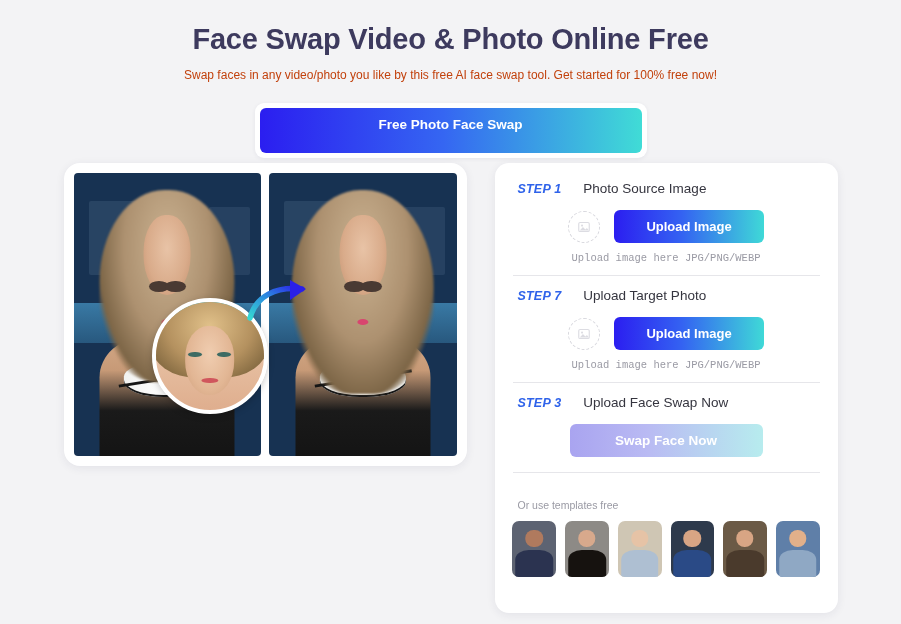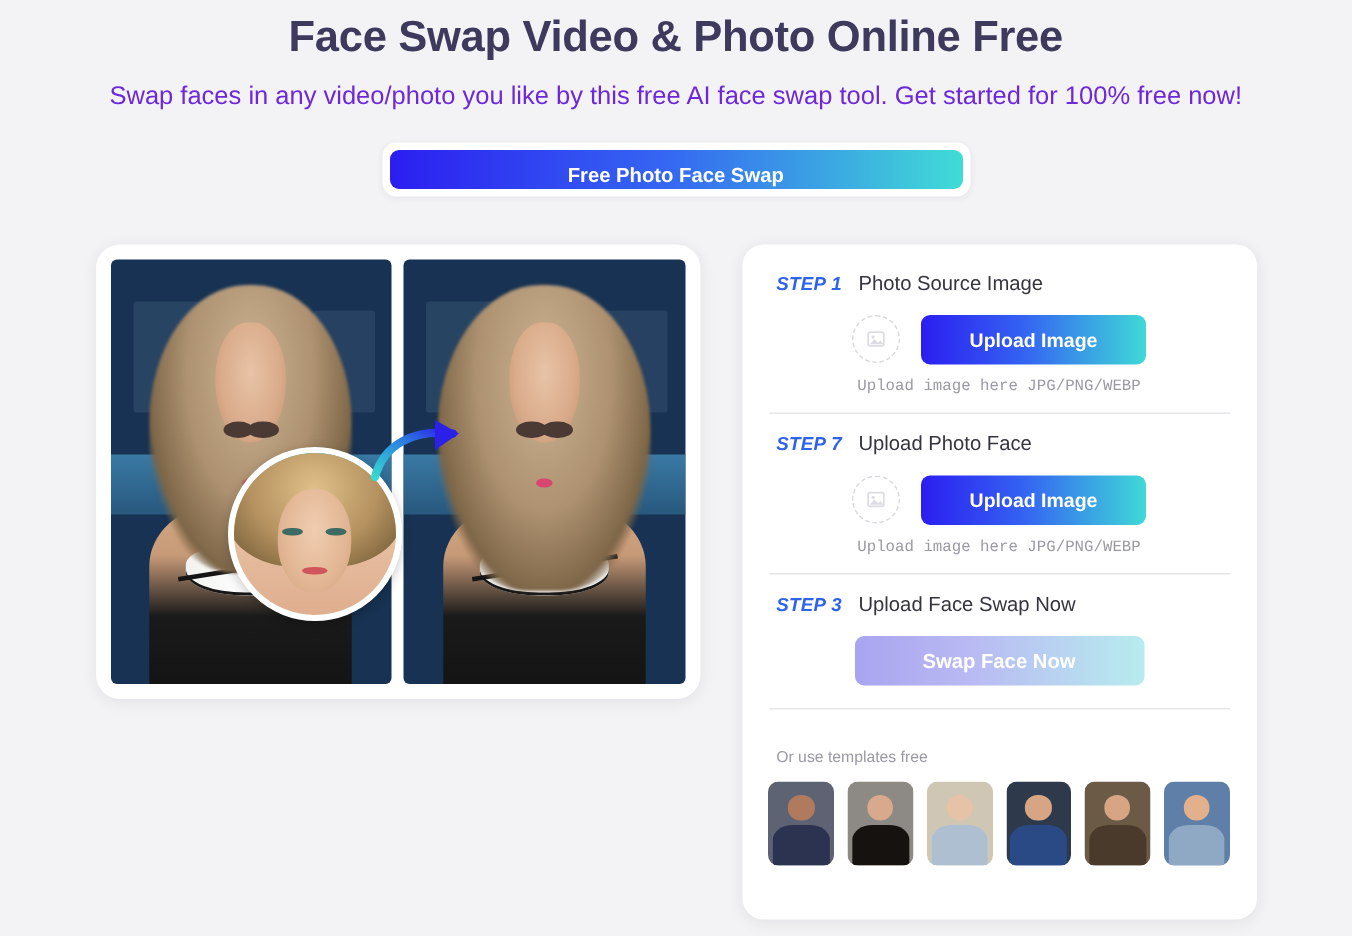--- a/index.html
+++ b/index.html
@@ -11,42 +11,42 @@
   }
   .page { position: relative; width: 901px; height: 624px; }
 
   
   .hero-title {
     text-align: center;
     font-size: 29px;
     font-weight: bold;
     color: #3d3a5e;
     letter-spacing: -0.2px;
-    padding-top: 9px;
+    padding-top: 23px;
   }
   .hero-sub {
     text-align: center;
-    font-size: 17px;
-    color: #6d28d9;
+    font-size: 12px;
+    color: #c2410c;
     padding-top: 12px;
   }
 
   
   .tabs-wrap { display: flex; justify-content: center; margin-top: 21px; }
   .tabs {
     display: flex;
     background: #ffffff;
     border-radius: 9px;
     padding: 5px;
     box-shadow: 0 1px 4px rgba(40,40,80,.07);
     width: 392px;
   }
   .tab {
     flex: 1;
-    height: 26px;
+    height: 45px;
     line-height: 34px;
     text-align: center;
     font-size: 13.5px;
     border-radius: 6px;
     color: #4a4a55;
     cursor: pointer;
     user-select: none;
   }
   .tab.active {
     background: linear-gradient(90deg, #2b1ef0 0%, #3566f2 48%, #40dcd6 100%);
@@ -191,28 +191,28 @@
   
   .steps-card {
     width: 343px;
     height: 450px;
     background: #ffffff;
     border-radius: 14px;
     box-shadow: 0 2px 10px rgba(40,40,80,.08);
     padding: 18px 18px 0 18px;
   }
   .step { padding-bottom: 12px; }
-  .step-head { display: flex; align-items: baseline; gap: 11px; padding-left: 5px; }
+  .step-head { display: flex; align-items: baseline; gap: 22px; padding-left: 5px; }
   .step-num {
     font-size: 12.5px; font-weight: bold; font-style: italic;
     color: #2f63ea; letter-spacing: .2px;
   }
   .step-title { font-size: 13.5px; color: #35353f; }
   .step-body {
-    display: flex; align-items: flex-start; justify-content: center;
+    display: flex; align-items: center; justify-content: center;
     gap: 14px; margin-top: 14px;
   }
   .drop-circle {
     width: 32px; height: 32px; border-radius: 50%;
     border: 1.5px dashed #d8d8de;
     display: flex; align-items: center; justify-content: center;
     flex: none;
   }
   .upload-btn {
     width: 150px; height: 33px;
@@ -360,21 +360,21 @@
           </div>
           <button class="upload-btn">Upload Image</button>
         </div>
         <div class="hint">Upload image here JPG/PNG/WEBP</div>
         <div class="divider"></div>
       </div>
 
       <div class="step">
         <div class="step-head">
           <span class="step-num">STEP 7</span>
-          <span class="step-title">Upload Photo Face</span>
+          <span class="step-title">Upload Target Photo</span>
         </div>
         <div class="step-body">
           <div class="drop-circle">
             <svg width="14" height="14" viewBox="0 0 20 20">
               <rect x="2.5" y="3.5" width="15" height="13" rx="2" fill="none" stroke="#dcdce2" stroke-width="1.6"></rect>
               <circle cx="7.2" cy="8" r="1.5" fill="#dcdce2"></circle>
               <path d="M4 15 L8.5 10 L12 13.5 L14.2 11.5 L17 15 Z" fill="#dcdce2"></path>
             </svg>
           </div>
           <button class="upload-btn">Upload Image</button>

